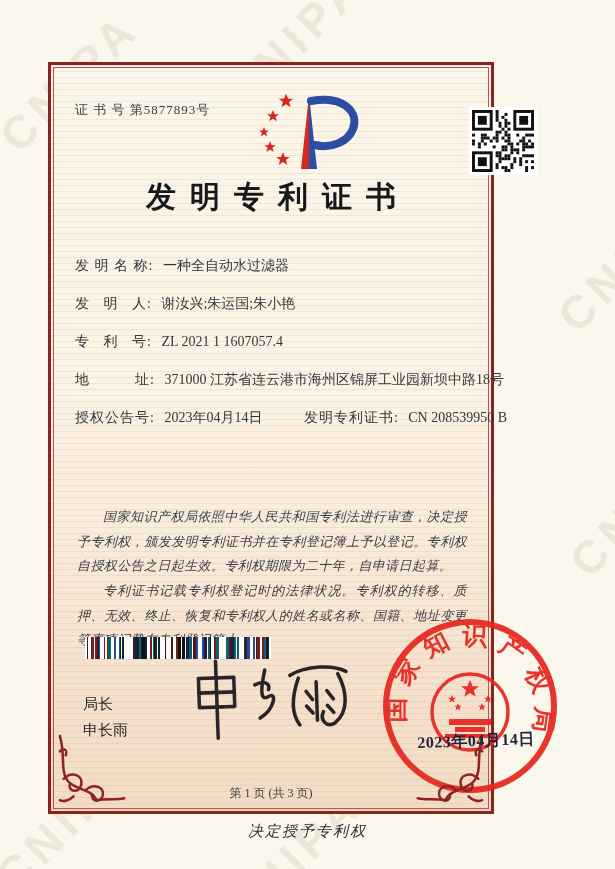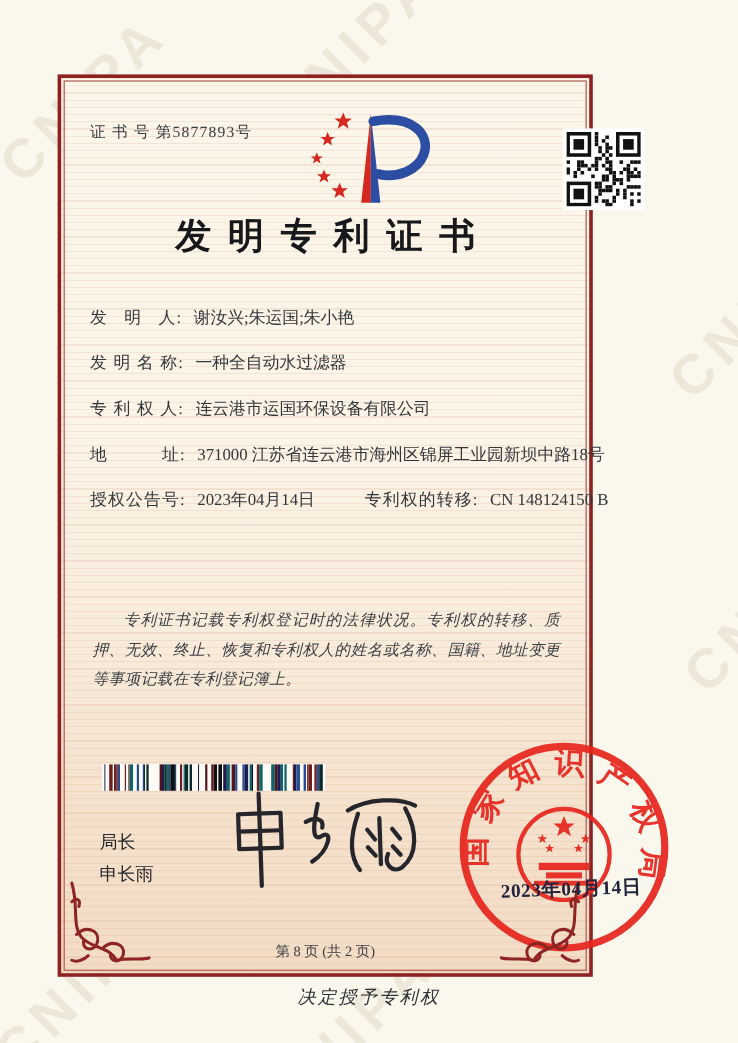--- a/index.html
+++ b/index.html
@@ -51,21 +51,21 @@
   .fvalue{white-space:pre;color:#33363b;margin-left:6px;}
   .fpair2{margin-left:38px;}
   
   .paras{position:absolute;left:26px;right:24px;top:440px;
     font-size:13px;line-height:1.9;font-style:italic;color:#3b3e43;letter-spacing:0.4px;}
   .paras p{margin:0;text-indent:2em;text-align:justify;}
   
   .barcode{position:absolute;left:34px;top:572px;width:186px;height:22px;font-size:0;background:#fdfbf6;}
   .barcode span{display:inline-block;height:100%;}
   .signer{position:absolute;left:32px;top:626px;
-    font-family:Liberation Mono, monospace;
+    font-family:Liberation Serif, serif;
     font-size:15px;line-height:26px;color:#26282c;}
   .signature{position:absolute;left:130px;top:584px;width:180px;height:104px;}
   .seal{position:absolute;left:328px;top:550px;width:182px;height:182px;z-index:2;}
   .seal-date{
     position:absolute;left:340px;top:666px;width:170px;z-index:4;
     font-size:16px;font-weight:bold;color:#23233b;transform:rotate(-2deg);
     letter-spacing:0.5px;text-align:center;
   }
   .page-num{position:absolute;left:0;bottom:9px;width:100%;text-align:center;
     font-size:12px;color:#3b3e43;}
@@ -220,44 +220,45 @@
         <rect x="0" y="14" width="7" height="7"></rect>
         <rect x="1" y="15" width="5" height="5" fill="#fff"></rect>
         <rect x="2" y="16" width="3" height="3"></rect>
       </g>
   </svg>
 
   <div class="title">发明专利证书</div>
 
   <div class="fields">
     <div class="frow">
+      <span class="flabel">发 明 名 称:</span>
+      <span class="fvalue">一种全自动水过滤器</span>
+    </div>
+    <div class="frow">
       <span class="flabel">发   明   人:</span>
       <span class="fvalue">谢汝兴;朱运国;朱小艳</span>
     </div>
     <div class="frow">
-      <span class="flabel">发 明 名 称:</span>
-      <span class="fvalue">一种全自动水过滤器</span>
-    </div>
-    <div class="frow">
-      <span class="flabel">专 利 权 人:</span>
-      <span class="fvalue">连云港市运国环保设备有限公司</span>
+      <span class="flabel">专   利   号:</span>
+      <span class="fvalue">ZL 2021 1 1607057.4</span>
     </div>
     <div class="frow">
       <span class="flabel">地          址:</span>
       <span class="fvalue">371000 江苏省连云港市海州区锦屏工业园新坝中路18号</span>
     </div>
     <div class="frow">
       <span class="flabel">授权公告号:</span>
       <span class="fvalue">2023年04月14日</span>
-      <span class="flabel fpair2">专利权的转移:</span>
-      <span class="fvalue">CN 148124150 B</span>
+      <span class="flabel fpair2">发明专利证书:</span>
+      <span class="fvalue">CN 208539950 B</span>
     </div>
   </div>
 
   <div class="paras">
+    <p>国家知识产权局依照中华人民共和国专利法进行审查，决定授予专利权，颁发发明专利证书并在专利登记簿上予以登记。专利权自授权公告之日起生效。专利权期限为二十年，自申请日起算。</p>
     <p>专利证书记载专利权登记时的法律状况。专利权的转移、质押、无效、终止、恢复和专利权人的姓名或名称、国籍、地址变更等事项记载在专利登记簿上。</p>
   </div>
 
   <div class="barcode"><span style="width:2px;background:#fdfbf6"></span><span style="width:1px;background:#1c1c4e"></span><span style="width:1px;background:#fdfbf6"></span><span style="width:2px;background:#fdfbf6"></span><span style="width:3px;background:#6e1f1f"></span><span style="width:1px;background:#fdfbf6"></span><span style="width:2px;background:#6e1f1f"></span><span style="width:1px;background:#50141c"></span><span style="width:1px;background:#1c1c4e"></span><span style="width:1px;background:#2a4d8f"></span><span style="width:1px;background:#fdfbf6"></span><span style="width:2px;background:#fdfbf6"></span><span style="width:1px;background:#fdfbf6"></span><span style="width:1px;background:#6e1f1f"></span><span style="width:1px;background:#fdfbf6"></span><span style="width:1px;background:#fdfbf6"></span><span style="width:1px;background:#6e1f1f"></span><span style="width:3px;background:#0e6468"></span><span style="width:3px;background:#fdfbf6"></span><span style="width:2px;background:#2a4d8f"></span><span style="width:2px;background:#fdfbf6"></span><span style="width:1px;background:#fdfbf6"></span><span style="width:1px;background:#2a4d8f"></span><span style="width:1px;background:#0a2a2a"></span><span style="width:1px;background:#fdfbf6"></span><span style="width:2px;background:#0a2a2a"></span><span style="width:1px;background:#fdfbf6"></span><span style="width:2px;background:#fdfbf6"></span><span style="width:1px;background:#fdfbf6"></span><span style="width:1px;background:#fdfbf6"></span><span style="width:2px;background:#fdfbf6"></span><span style="width:2px;background:#fdfbf6"></span><span style="width:2px;background:#50141c"></span><span style="width:2px;background:#1c1c4e"></span><span style="width:2px;background:#0a2a2a"></span><span style="width:2px;background:#0e6468"></span><span style="width:1px;background:#1c1c4e"></span><span style="width:3px;background:#101014"></span><span style="width:1px;background:#0a2a2a"></span><span style="width:1px;background:#1c1c4e"></span><span style="width:2px;background:#fdfbf6"></span><span style="width:1px;background:#fdfbf6"></span><span style="width:2px;background:#6e1f1f"></span><span style="width:1px;background:#fdfbf6"></span><span style="width:1px;background:#0e6468"></span><span style="width:1px;background:#0a2a2a"></span><span style="width:2px;background:#0a2a2a"></span><span style="width:1px;background:#fdfbf6"></span><span style="width:2px;background:#0a2a2a"></span><span style="width:1px;background:#fdfbf6"></span><span style="width:1px;background:#fdfbf6"></span><span style="width:3px;background:#fdfbf6"></span><span style="width:1px;background:#1c1c4e"></span><span style="width:2px;background:#fdfbf6"></span><span style="width:1px;background:#fdfbf6"></span><span style="width:1px;background:#fdfbf6"></span><span style="width:1px;background:#fdfbf6"></span><span style="width:2px;background:#50141c"></span><span style="width:2px;background:#fdfbf6"></span><span style="width:1px;background:#fdfbf6"></span><span style="width:2px;background:#6e1f1f"></span><span style="width:3px;background:#101014"></span><span style="width:1px;background:#fdfbf6"></span><span style="width:3px;background:#101014"></span><span style="width:1px;background:#fdfbf6"></span><span style="width:3px;background:#1c1c4e"></span><span style="width:2px;background:#0e6468"></span><span style="width:1px;background:#0e6468"></span><span style="width:1px;background:#fdfbf6"></span><span style="width:2px;background:#50141c"></span><span style="width:1px;background:#50141c"></span><span style="width:2px;background:#2a4d8f"></span><span style="width:1px;background:#fdfbf6"></span><span style="width:3px;background:#fdfbf6"></span><span style="width:2px;background:#2a4d8f"></span><span style="width:3px;background:#1c1c4e"></span><span style="width:1px;background:#fdfbf6"></span><span style="width:2px;background:#0e6468"></span><span style="width:1px;background:#101014"></span><span style="width:2px;background:#fdfbf6"></span><span style="width:1px;background:#fdfbf6"></span><span style="width:1px;background:#6e1f1f"></span><span style="width:1px;background:#6e1f1f"></span><span style="width:3px;background:#0e6468"></span><span style="width:2px;background:#fdfbf6"></span><span style="width:2px;background:#fdfbf6"></span><span style="width:3px;background:#fdfbf6"></span><span style="width:3px;background:#0e6468"></span><span style="width:2px;background:#50141c"></span><span style="width:3px;background:#1c1c4e"></span><span style="width:2px;background:#0e6468"></span><span style="width:1px;background:#fdfbf6"></span><span style="width:2px;background:#0e6468"></span><span style="width:1px;background:#fdfbf6"></span><span style="width:1px;background:#fdfbf6"></span><span style="width:2px;background:#fdfbf6"></span><span style="width:1px;background:#fdfbf6"></span><span style="width:1px;background:#6e1f1f"></span><span style="width:2px;background:#1c1c4e"></span><span style="width:3px;background:#2a4d8f"></span><span style="width:2px;background:#fdfbf6"></span><span style="width:1px;background:#fdfbf6"></span><span style="width:2px;background:#2a4d8f"></span><span style="width:1px;background:#fdfbf6"></span><span style="width:1px;background:#50141c"></span><span style="width:3px;background:#6e1f1f"></span><span style="width:2px;background:#fdfbf6"></span><span style="width:2px;background:#6e1f1f"></span><span style="width:2px;background:#2a4d8f"></span><span style="width:3px;background:#0a2a2a"></span></div>
 
   <svg class="signature" viewBox="0 0 170 100">
     <g fill="none" stroke="#26262a" stroke-width="3.4" stroke-linecap="round" stroke-linejoin="round" transform="rotate(-2 85 50)">
       <path d="M16,26 H50 V54 H16 Z"></path>
       <path d="M16,40 H50"></path>
       <path d="M33,10 V84"></path>
@@ -294,21 +295,21 @@
         <path transform="translate(79,92) scale(0.42)" stroke="none" d="M0,-9 L2.6,-2.8 9,-2.8 3.8,1.3 5.7,7.8 0,4 -5.7,7.8 -3.8,1.3 -9,-2.8 -2.6,-2.8 Z"></path>
         <path transform="translate(103,92) scale(0.42)" stroke="none" d="M0,-9 L2.6,-2.8 9,-2.8 3.8,1.3 5.7,7.8 0,4 -5.7,7.8 -3.8,1.3 -9,-2.8 -2.6,-2.8 Z"></path>
         <rect x="70" y="104" width="42" height="6" stroke="none"></rect>
         <rect x="76" y="112" width="30" height="5" stroke="none"></rect>
         <rect x="66" y="119" width="50" height="4" stroke="none"></rect>
       </g>
     </g>
   </svg>
   <div class="seal-date">2023年04月14日</div>
 
-  <div class="page-num">第 8 页 (共 2 页)</div>
+  <div class="page-num">第 1 页 (共 3 页)</div>
 
   <svg class="ornament bl" viewBox="0 0 80 80">
     <g fill="none" stroke="#8e2424" stroke-width="2.6" stroke-linecap="round">
       <path d="M6,6 C12,26 6,42 14,52 C22,62 38,60 44,72"></path>
       <path d="M10,50 C18,42 30,46 28,56 C26,65 15,64 16,56"></path>
       <path d="M32,62 C40,54 52,58 50,67 C48,75 38,74 39,66"></path>
       <path d="M44,72 C54,70 64,72 72,70"></path>
       <path d="M6,22 C10,18 14,20 12,26"></path>
       <path d="M20,68 C16,72 10,74 6,72"></path>
     </g>

